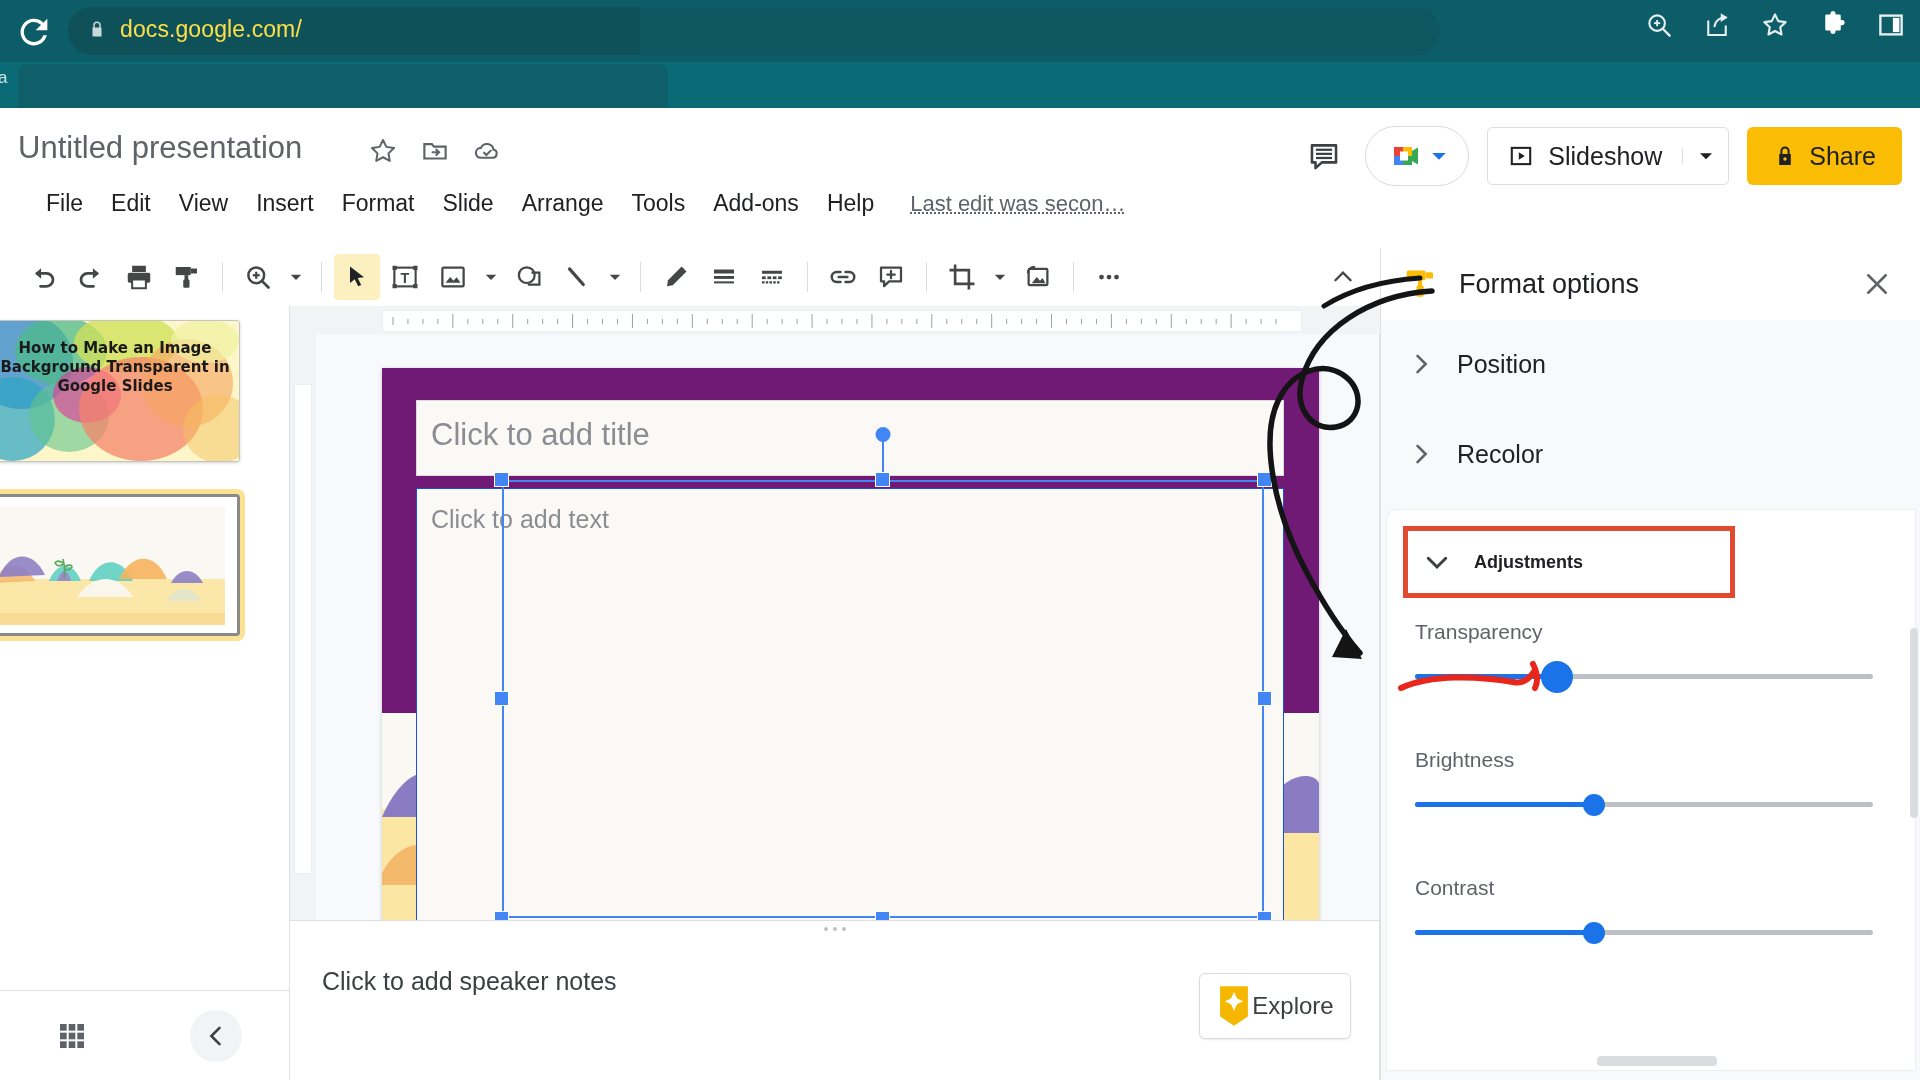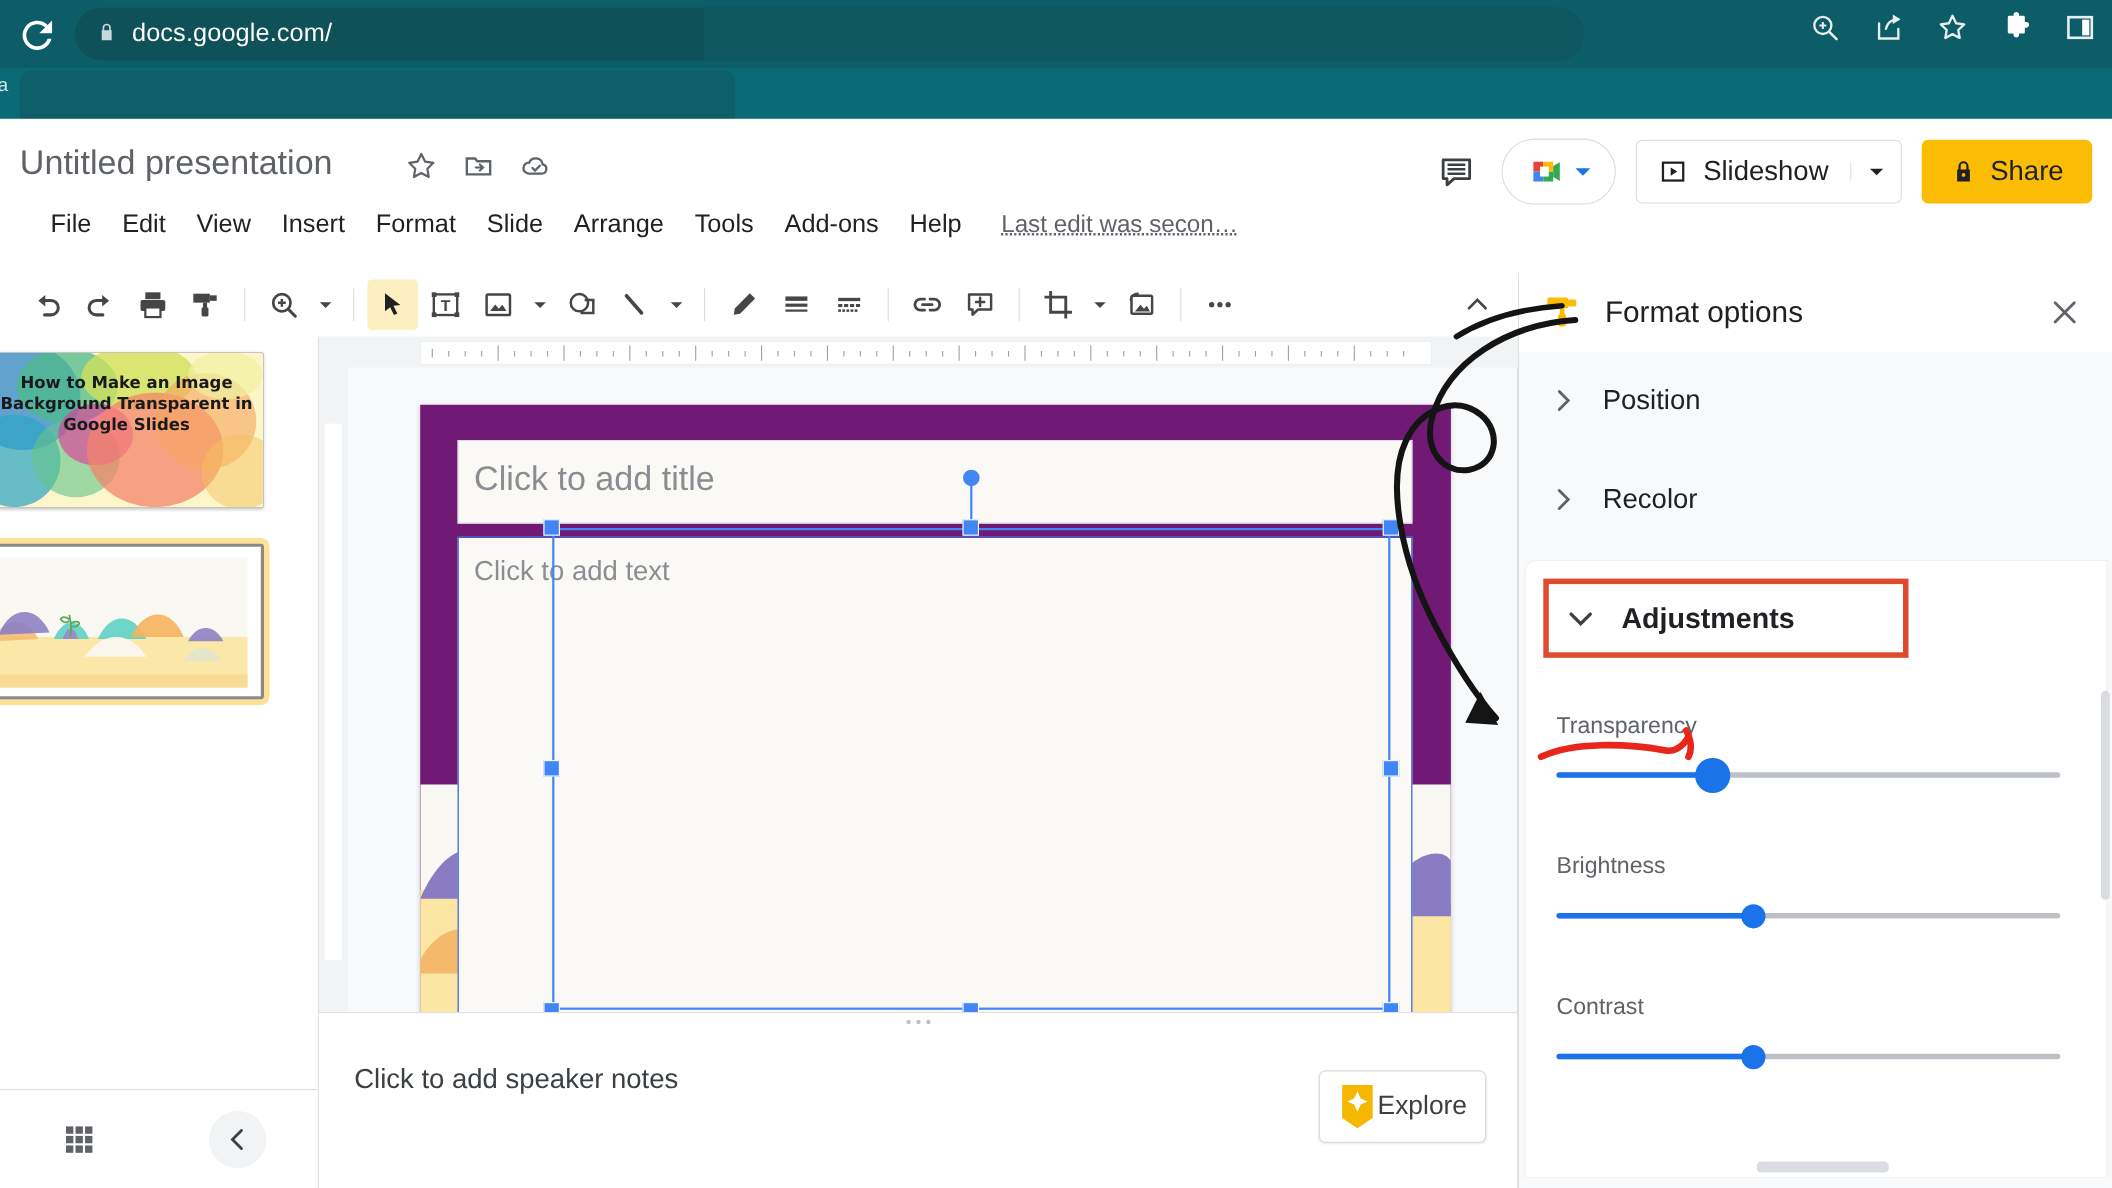--- a/index.html
+++ b/index.html
@@ -28,21 +28,21 @@
     position: absolute; left: 68px; top: 7px; width: 1370px; height: 48px;
     background: #0f5159; border-radius: 24px;
   }
   .urlbar-blur {
     position: absolute; left: 640px; top: 7px; width: 800px; height: 48px;
     background: #0e5660; border-radius: 0 24px 24px 0;
   }
   .lock-icon { position: absolute; left: 88px; top: 18px; width: 18px; height: 22px; }
   .url-text {
     position: absolute; left: 120px; top: 16px;
-    font-size: 23px; color: #ffffff; letter-spacing: .1px; white-space: nowrap; text-align: right;
+    font-size: 23px; color: #fde047; letter-spacing: .1px; white-space: nowrap; text-align: right;
   }
   .chrome-icons { position: absolute; right: 14px; top: 10px; display: flex; align-items: center; gap: 28px; }
   .chrome-icons svg { display: block; }
   .tabrow {
     position: absolute; left: 0; top: 62px; width: 1920px; height: 46px;
     background: #0a6a75;
   }
   .tab-blur {
     position: absolute; left: 18px; top: 2px; width: 650px; height: 44px;
     background: #0e5f69; border-radius: 10px 10px 0 0;
@@ -199,22 +199,22 @@
   .sec-rec { top: 170px; height: 72px; }
   .adj-card {
     position: absolute; left: 6px; top: 262px; width: 528px; height: 560px;
     background: #fff; border-radius: 10px 0 0 0; box-shadow: 0 0 0 1px rgba(0,0,0,.04);
   }
   .adj-head {
     position: absolute; left: 16px; top: 16px; width: 332px; height: 72px;
     display: flex; align-items: center; gap: 22px; padding-left: 14px;
     border: 5px solid #e04a2f; background: #fff; cursor: pointer;
   }
-  .adj-label { font-size: 26px; color: #202124; font-weight: 700; }
-  .slider-group { position: absolute; left: 28px; width: 470px; margin-top: 28px; }
+  .adj-label { font-size: 18px; color: #202124; font-weight: 700; }
+  .slider-group { position: absolute; left: 28px; width: 470px; }
   .slider-label { font-size: 21px; color: #5f6368; margin-bottom: 30px; }
   .slider { position: relative; width: 458px; height: 6px; }
   .slider-track { position: absolute; left: 0; top: 0; width: 100%; height: 5px; background: #bdc1c6; border-radius: 3px; }
   .slider-fill { position: absolute; left: 0; top: 0; height: 5px; background: #1a73e8; border-radius: 3px; }
   .slider-thumb {
     position: absolute; top: 50%; width: 22px; height: 22px; border-radius: 50%;
     background: #1a73e8; transform: translate(-50%, -50%); cursor: pointer;
   }
   .slider-thumb.big { width: 32px; height: 32px; }
   .panel-scroll {

